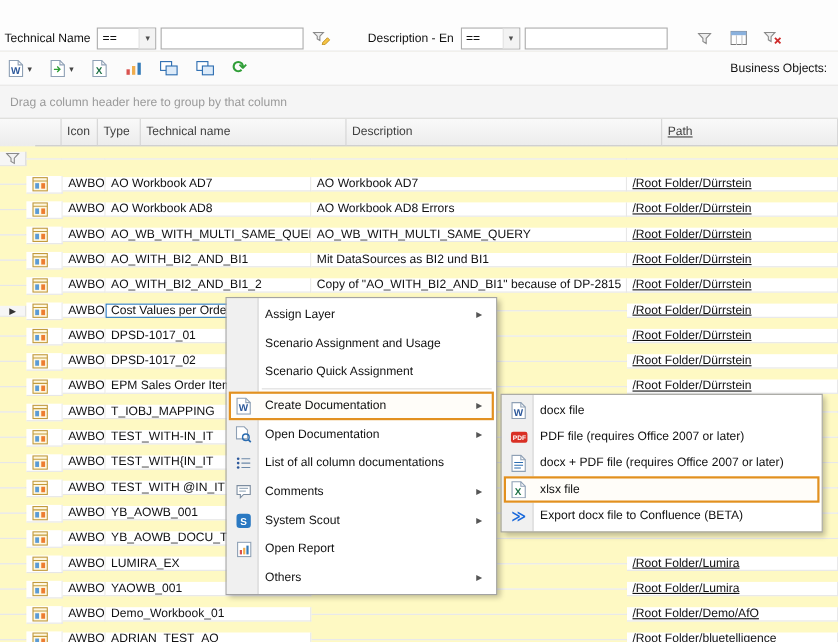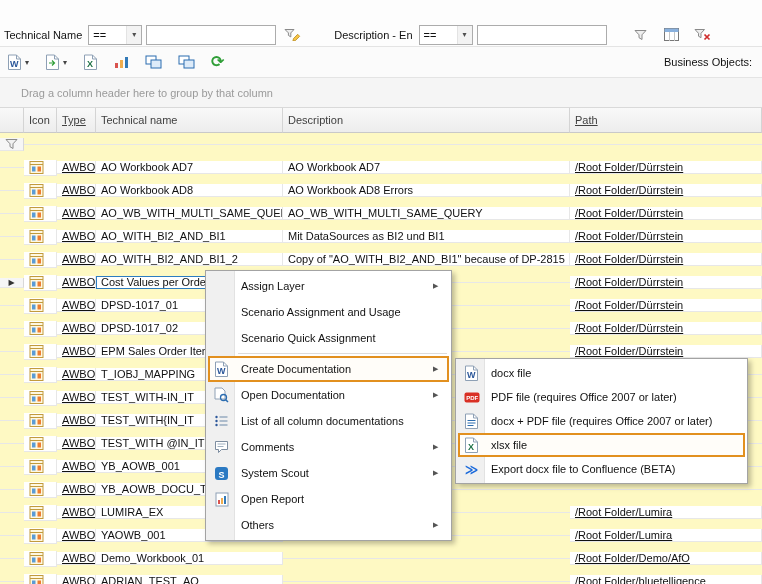--- a/index.html
+++ b/index.html
@@ -24,29 +24,29 @@
   
   .toolbar{position:absolute;top:47px;left:0;width:100%;height:31px;background:#fbfbfb;border-bottom:1px solid #e4e4e4;display:flex;align-items:center;padding:0 7px;}
   .split{display:flex;align-items:center;margin-right:16px;cursor:pointer;}
   .caret{font-size:8px;color:#444;margin-left:3px;}
   .tb-icon{margin-right:16px;cursor:pointer;display:flex;align-items:center;border:none;background:transparent;}
   .refresh{color:#2f9e37;font-size:16px;font-weight:bold;line-height:1;}
   .bo-label{margin-right:3px;white-space:nowrap;}
   .conf-ic{color:#1868db;font-weight:bold;font-size:13px;line-height:1;}
 
   
-  .group-panel{position:absolute;top:78px;left:0;width:100%;height:30px;background:#f5f5f5;border-bottom:1px solid #d9d9d9;display:flex;align-items:center;padding-left:21px;color:#9a9a9a;}
+  .group-panel{position:absolute;top:78px;left:0;width:100%;height:30px;background:#f5f5f5;border-bottom:1px solid #d9d9d9;display:flex;align-items:center;padding-left:9px;color:#9a9a9a;}
 
   
   .grid{position:absolute;top:108px;left:0;width:100%;bottom:0;overflow:hidden;}
-  .ghead{display:flex;height:25px;background:linear-gradient(#f9f9f9,#ececec);}
+  .ghead{display:flex;height:25px;background:linear-gradient(#f9f9f9,#ececec);padding-left:32px;}
   .hcell{border-right:1px solid #d4d4d4;border-bottom:1px solid #c9c9c9;display:flex;align-items:center;padding-left:5px;color:#404040;overflow:hidden;white-space:nowrap;cursor:default;}
   .c-ind{width:24px;flex:none;}
   .c-icon{width:33px;flex:none;}
-  .c-type{width:39px;flex:none;text-decoration:underline;}
+  .c-type{width:39px;flex:none;}
   .c-name{width:187px;flex:none;}
   .c-desc{width:287px;flex:none;}
   .c-path{flex:1;text-decoration:underline;}
   .grid-row,.afrow{display:flex;height:23px;align-items:center;}
   .cell{border-right:1px solid #e7e7e7;border-bottom:1px solid #e7e7e7;display:flex;align-items:center;padding-left:5px;overflow:hidden;white-space:nowrap;background:#fff;}
   .cell.c-ind{background:#f6f6f6;border-right:1px solid #d8d8d8;justify-content:center;padding-left:0;}
   .grid-row.selected .c-name{outline:1px solid #2d7dc1;outline-offset:-1px;}
   .sel-arrow{display:none;font-size:8px;color:#333;}
   .grid-row.selected .sel-arrow{display:inline;}
 

